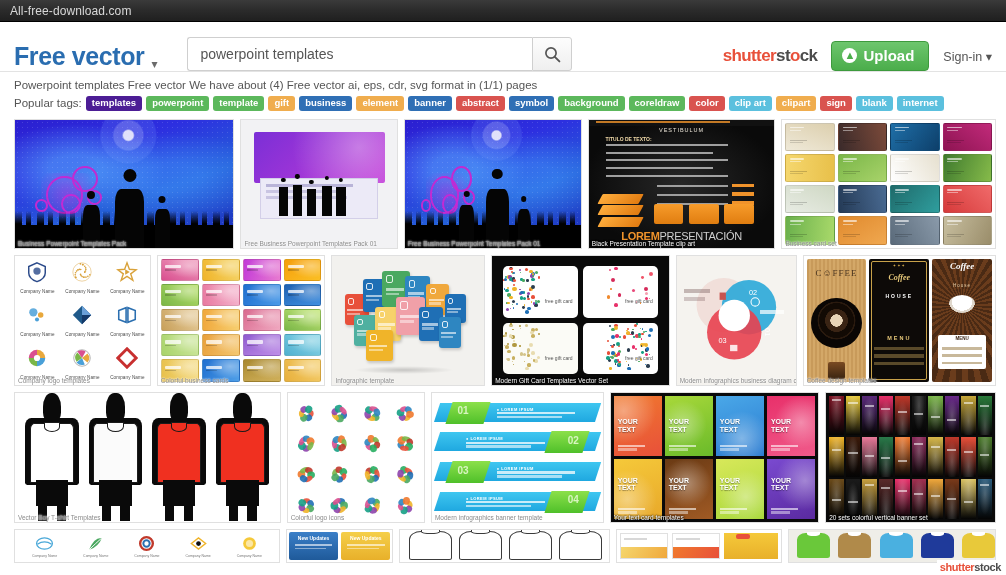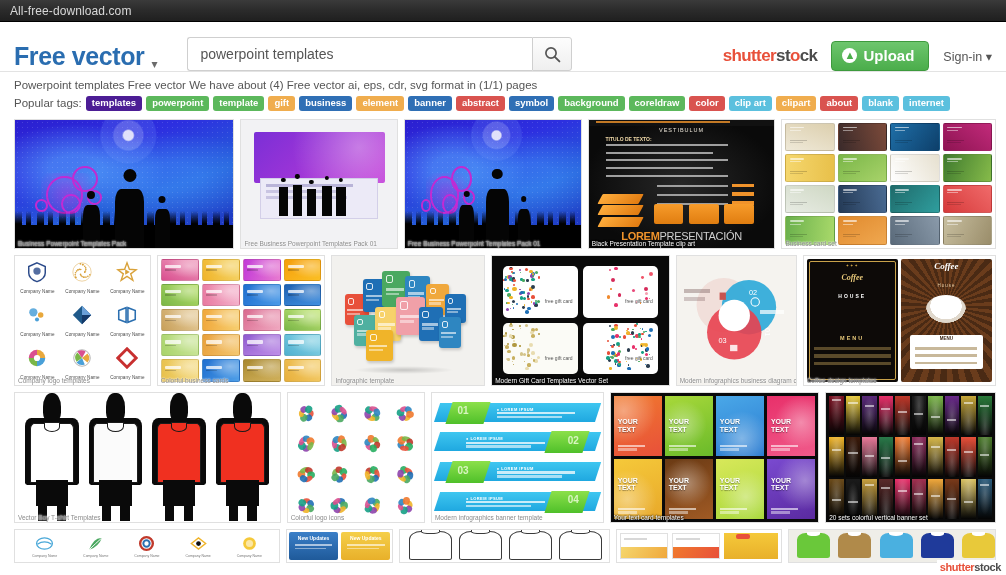--- a/index.html
+++ b/index.html
@@ -231,21 +231,21 @@
       <span class="tag" style="background: rgb(47, 111, 181);">business</span>
       <span class="tag" style="background: rgb(240, 173, 78);">element</span>
       <span class="tag" style="background: rgb(47, 111, 181);">banner</span>
       <span class="tag" style="background: rgb(217, 83, 79);">abstract</span>
       <span class="tag" style="background: rgb(47, 111, 181);">symbol</span>
       <span class="tag" style="background: rgb(92, 184, 92);">background</span>
       <span class="tag" style="background: rgb(92, 184, 92);">coreldraw</span>
       <span class="tag" style="background: rgb(217, 83, 79);">color</span>
       <span class="tag" style="background: rgb(91, 192, 222);">clip art</span>
       <span class="tag" style="background: rgb(240, 173, 78);">clipart</span>
-      <span class="tag" style="background: rgb(217, 83, 79);">about</span>
+      <span class="tag" style="background: rgb(217, 83, 79);">sign</span>
       <span class="tag" style="background: rgb(91, 192, 222);">blank</span>
       <span class="tag" style="background: rgb(91, 192, 222);">internet</span>
     </span>
 </div>
 
 <div id="grid">
   <div class="grow" id="row1">
       <div class="cell" style="width: 228px; height: 130px;">
         <div class="art">
           <div class="worldmap"></div>
@@ -942,20 +942,25 @@
             <rect x="44" y="74" width="7" height="6" fill="#fff" opacity=".85"></rect>
           </svg>
           <div style="position:absolute;left:6%;top:26%;width:22%;height:3%;background:rgba(120,90,90,.4)"></div>
           <div style="position:absolute;left:6%;top:32%;width:18%;height:3%;background:rgba(120,90,90,.3)"></div>
           <div style="position:absolute;right:10%;top:42%;width:20%;height:3%;background:rgba(255,255,255,.7)"></div>
         </div>
         <div class="cap">Modern Infographics business diagram circle template</div>
       </div>
       <div class="cell" style="width: 195px; height: 131px;">
         <div class="coffeepanel">
+          <div class="coffeecol" style="background:repeating-linear-gradient(90deg,#c89a5a 0 2px,#d4a868 2px 4px)">
+            <div style="position:absolute;left:0;right:0;top:8%;text-align:center;color:#4a3520;font-size:9px;letter-spacing:1px;font-family:Liberation Serif,serif">C☺FFEE</div>
+            <div style="position:absolute;left:8%;top:32%;width:84%;padding-bottom:84%;border-radius:50%;background:radial-gradient(circle at 50% 45%,#e8d5b8 0 16%,#3a2414 17% 30%,#120a04 31% 46%,#2a1a0e 47% 50%,#0a0604 51%)"></div>
+            <div style="position:absolute;left:36%;bottom:2%;width:28%;height:14%;background:linear-gradient(180deg,#7a4a22,#3a2410);border-radius:2px"></div>
+          </div>
           <div class="coffeecol" style="background:#0d0a08">
             <div style="position:absolute;inset:2px;border:1px solid #c9a24a;border-radius:2px"></div>
             <div style="position:absolute;left:0;right:0;top:4%;text-align:center;color:#c9a24a;font-size:4px;letter-spacing:1px">✦✦✦</div>
             <div style="position:absolute;left:0;right:0;top:12%;text-align:center;font-size:8px;color:#e8c97a;font-family:Liberation Serif,serif;font-style:italic;font-weight:bold">Coffee</div>
             <div style="position:absolute;left:0;right:0;top:28%;text-align:center;font-size:5px;color:#fff;letter-spacing:2px;font-weight:bold">HOUSE</div>
             <div style="position:absolute;left:0;right:0;top:62%;text-align:center;font-size:5.5px;color:#e8c97a;letter-spacing:2px;font-weight:bold">MENU</div>
             <div style="position:absolute;left:8%;top:72%;right:8%;height:2.5%;background:#5a4a2a"></div>
             <div style="position:absolute;left:8%;top:78%;right:8%;height:2.5%;background:#5a4a2a"></div>
             <div style="position:absolute;left:8%;top:84%;right:8%;height:2.5%;background:#5a4a2a"></div>
           </div>

